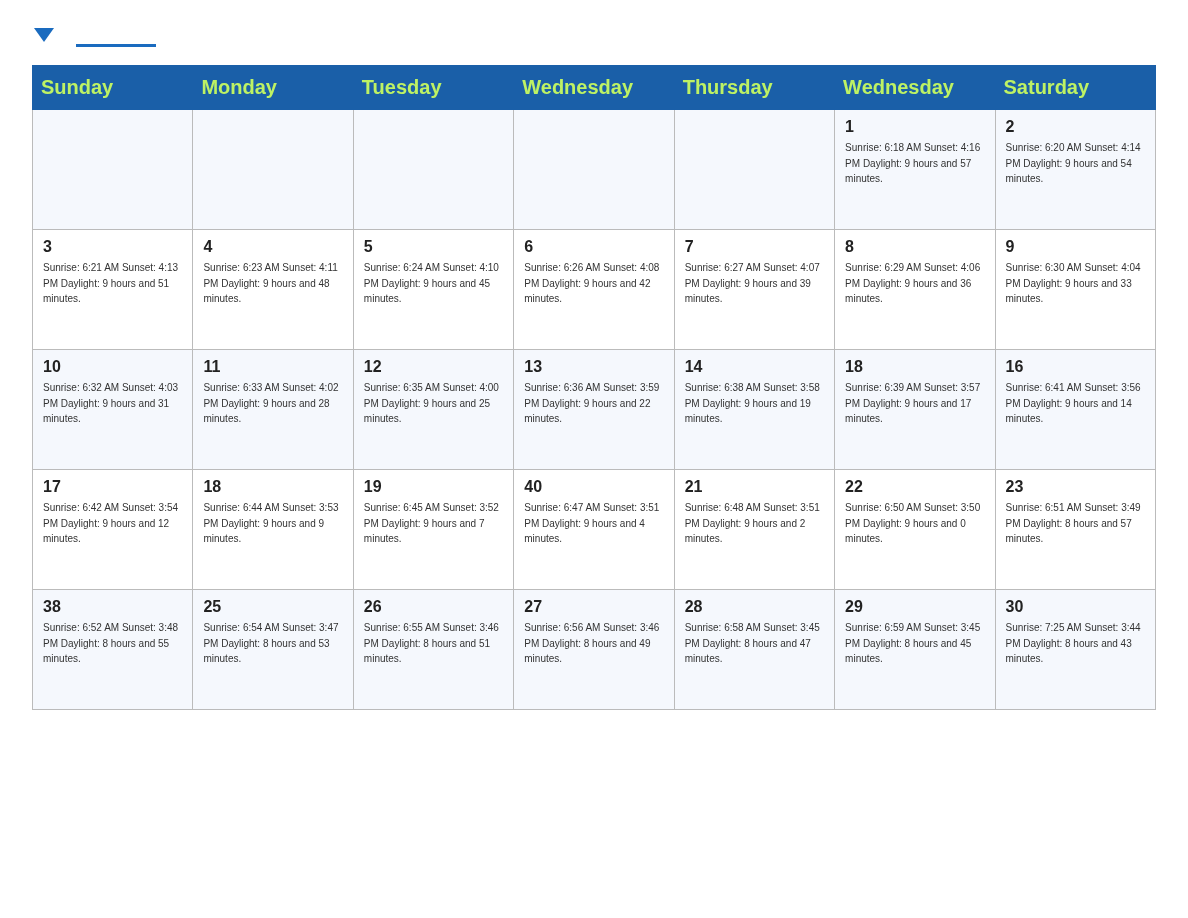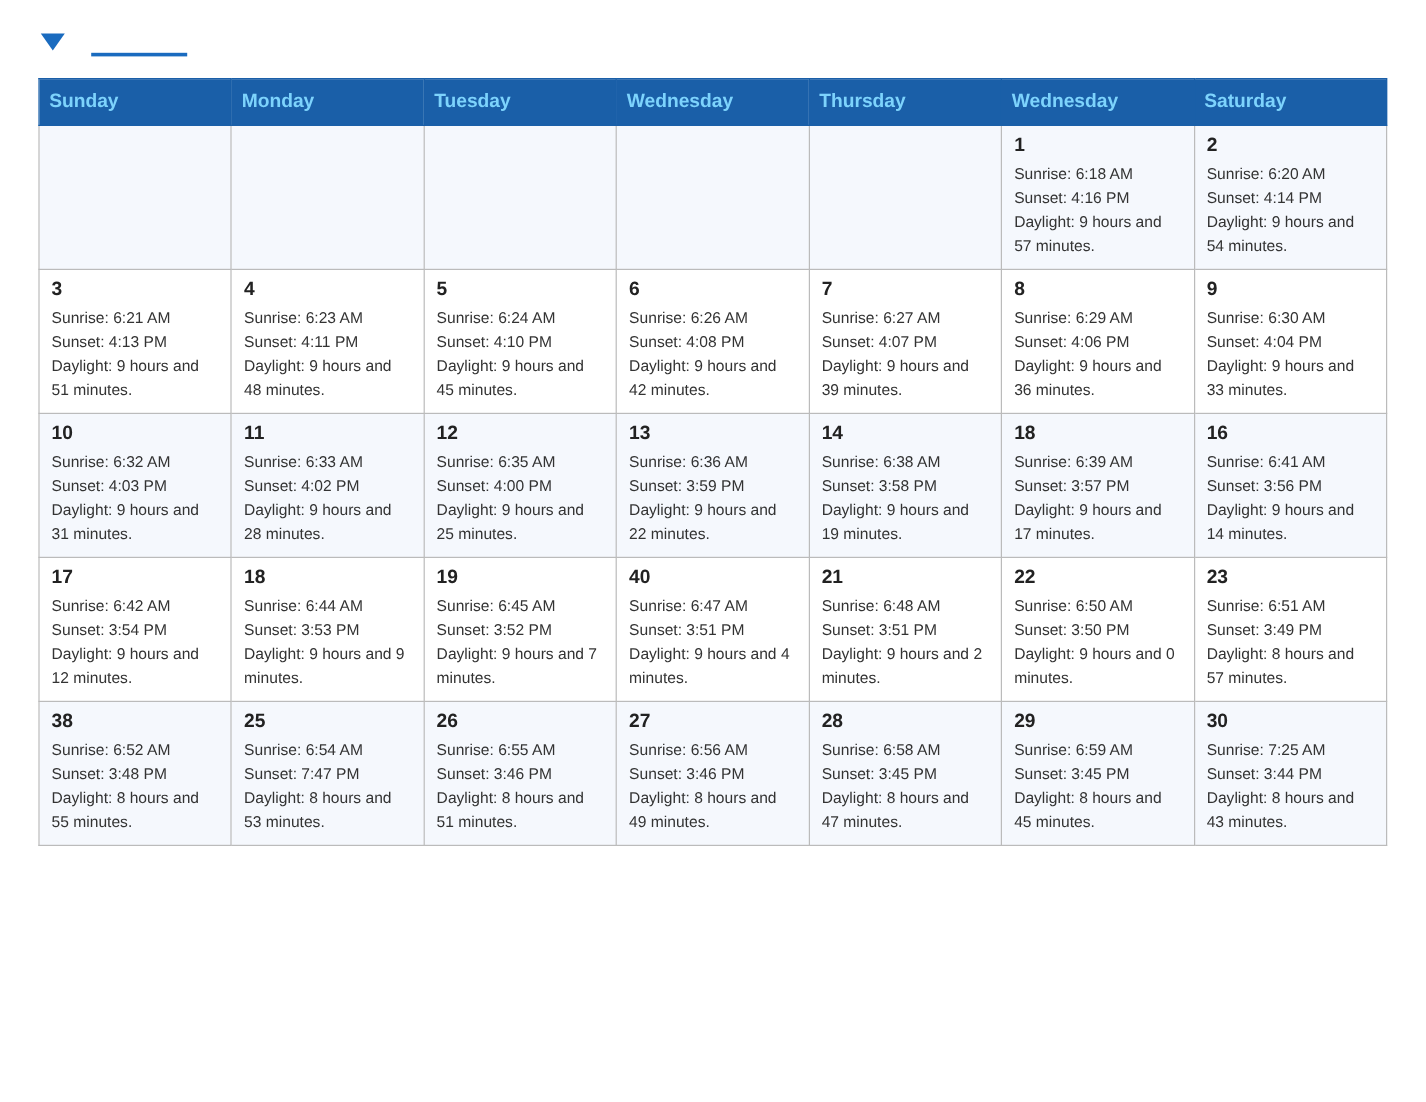--- a/index.html
+++ b/index.html
@@ -60,22 +60,22 @@
       color: #444;
       margin-top: 4px;
     }
     .calendar {
       width: 100%;
       border-collapse: collapse;
       border: 1px solid #aaa;
     }
     .calendar th {
       background: #1a5fa8;
-      color: #7dd3fc;
-      font-size: 16px;
+      color: #bef264;
+      font-size: 20px;
       font-weight: bold;
       padding: 10px 8px;
       text-align: left;
       border: 1px solid #1a5fa8;
     }
     .calendar td {
       border: 1px solid #bbb;
       vertical-align: top;
       padding: 8px 10px;
       width: 14.28%;
@@ -89,21 +89,21 @@
       background: #fff;
     }
     .day-num {
       font-size: 16px;
       font-weight: bold;
       color: #222;
       display: block;
       margin-bottom: 4px;
     }
     .day-info {
-      font-size: 13px;
+      font-size: 10px;
       color: #333;
       line-height: 1.55;
     }
   </style>
 </head>
 <body>
 
 <div class="header">
   <div class="logo">
     <div class="logo-text">
@@ -312,21 +312,21 @@
         <td>
           <span class="day-num">38</span>
           <div class="day-info">Sunrise: 6:52 AM
 Sunset: 3:48 PM
 Daylight: 8 hours
 and 55 minutes.</div>
         </td>
         <td>
           <span class="day-num">25</span>
           <div class="day-info">Sunrise: 6:54 AM
-Sunset: 7:47 PM
+Sunset: 3:47 PM
 Daylight: 8 hours
 and 53 minutes.</div>
         </td>
         <td>
           <span class="day-num">26</span>
           <div class="day-info">Sunrise: 6:55 AM
 Sunset: 3:46 PM
 Daylight: 8 hours
 and 51 minutes.</div>
         </td>

